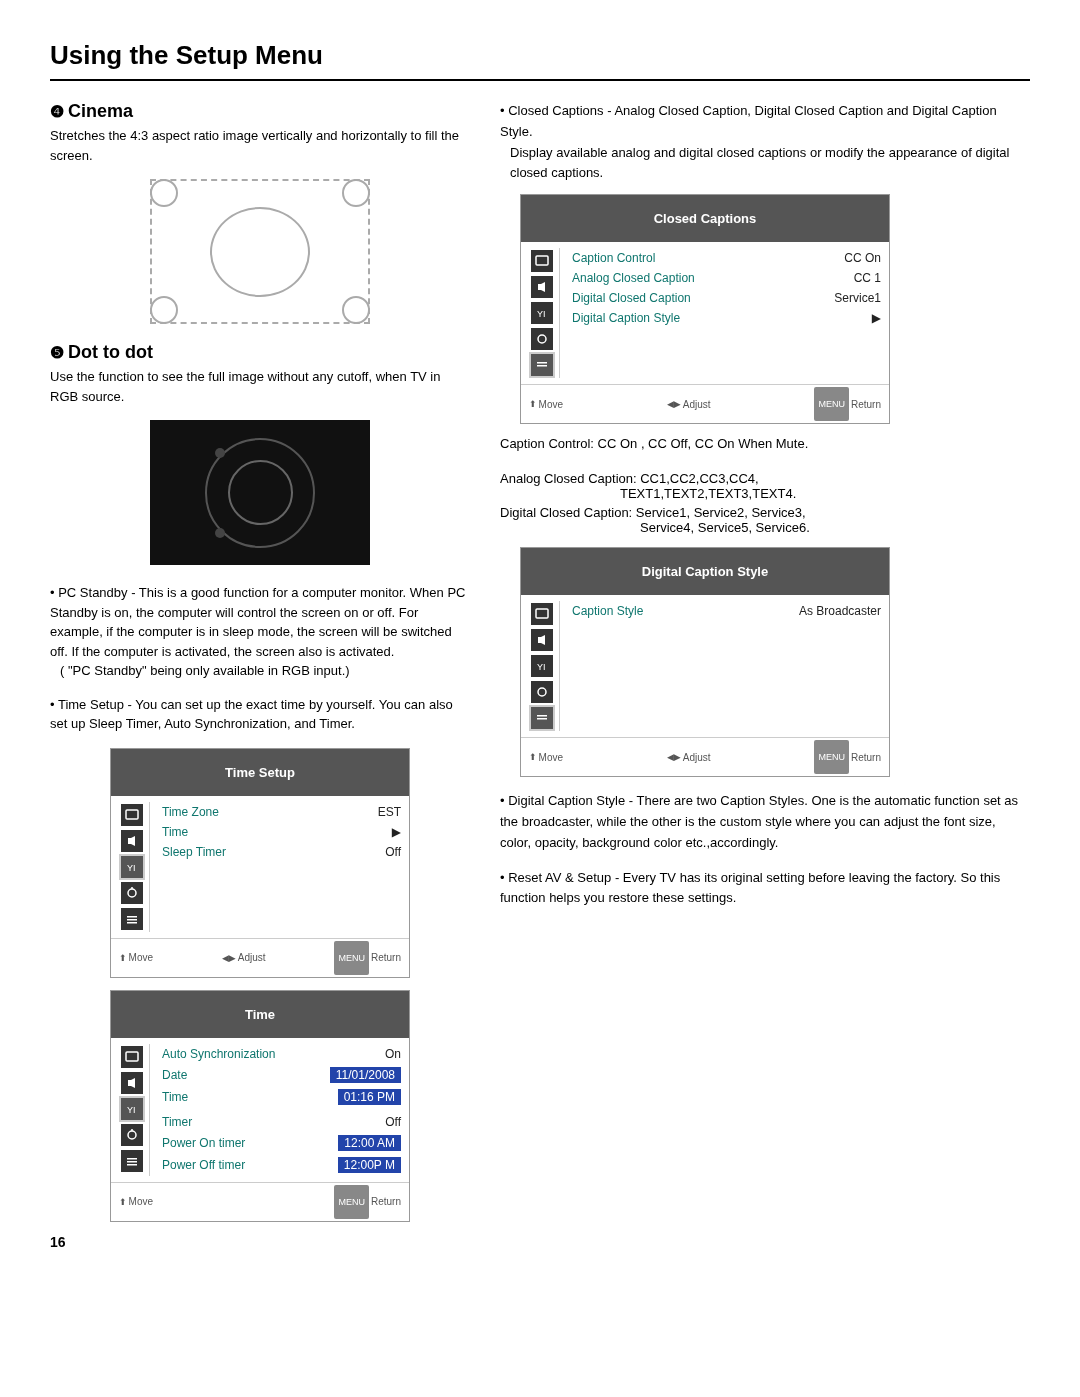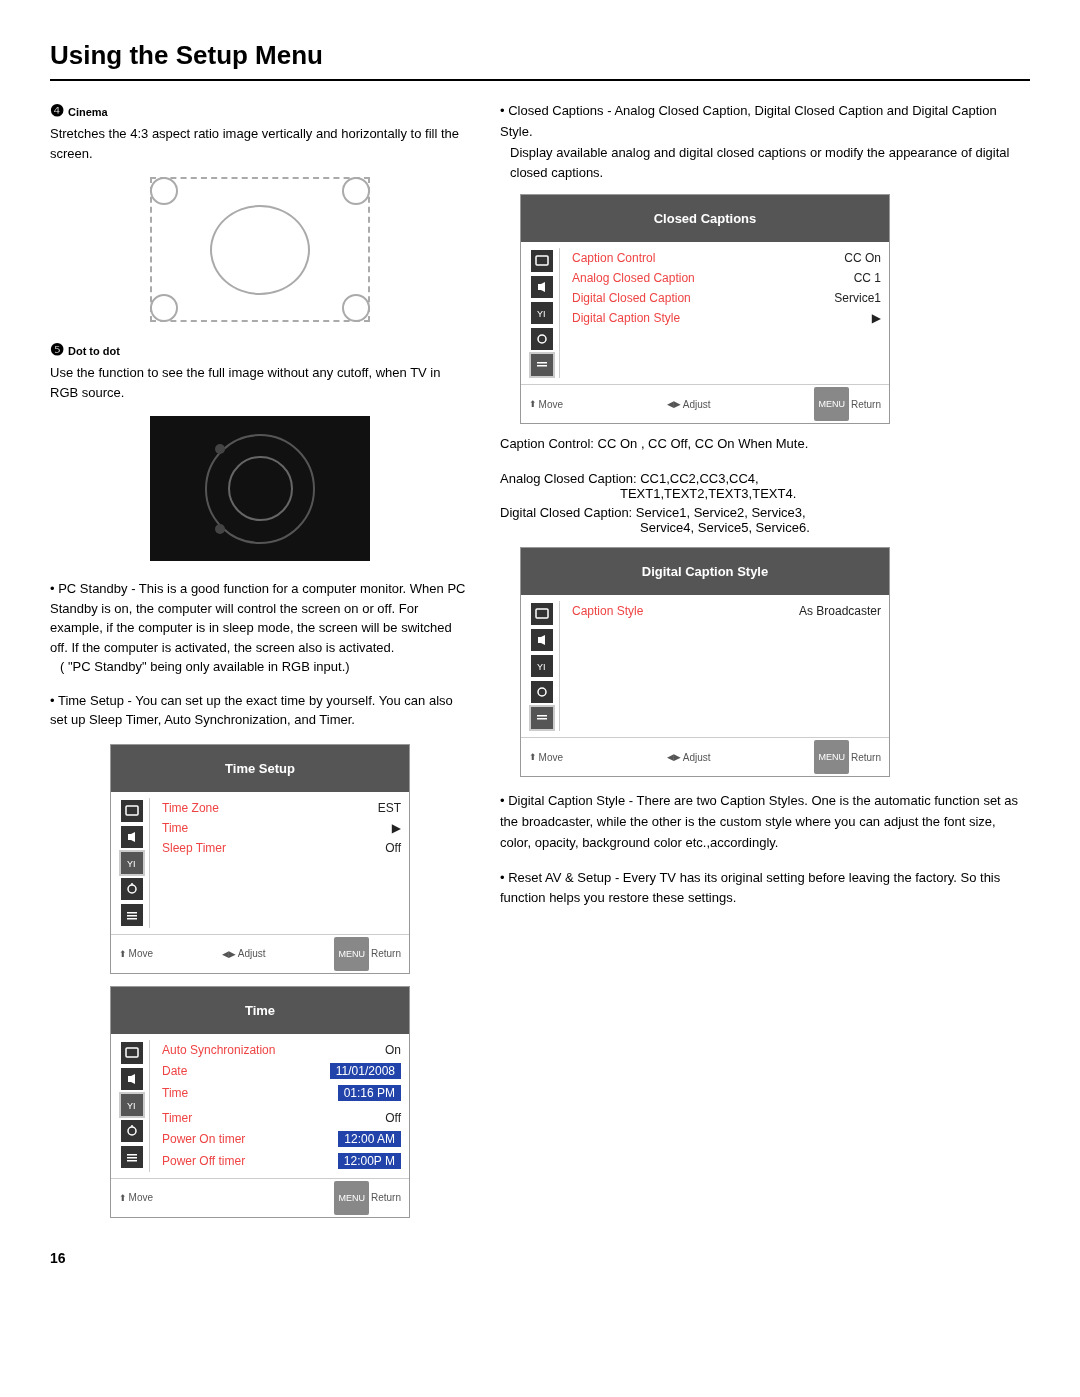--- a/index.html
+++ b/index.html
@@ -32,21 +32,21 @@
     }
     .section-item {
       margin-bottom: 18px;
     }
     .section-num {
       font-weight: bold;
       font-size: 14px;
     }
     .section-title {
       font-weight: bold;
-      font-size: 11px;
+      font-size: 18px;
       display: inline;
       text-align: right;
     }
     .section-body {
       margin-top: 4px;
       line-height: 1.5;
       font-size: 13px;
     }
     
     .menu-panel {
@@ -90,21 +90,21 @@
     .menu-rows {
       flex: 1;
     }
     .menu-row {
       display: flex;
       justify-content: space-between;
       align-items: center;
       padding: 3px 4px;
       font-size: 12px;
     }
-    .menu-row-label { color: #ef4444; }
+    .menu-row-label { color: #0f766e; }
     .menu-row-value { color: #222; }
     .menu-footer {
       border-top: 1px solid #ccc;
       display: flex;
       justify-content: space-between;
       padding: 2px 8px;
       font-size: 10px;
       color: #555;
     }
     .menu-footer-item {
@@ -342,21 +342,21 @@
             <span class="nav-icon">⬆</span>
             <span>Move</span>
           </div>
         <div class="menu-footer-item">
             <span class="menu-btn">MENU</span>
             <span>Return</span>
           </div>
       </div>
     </div>
 
-    <div class="page-num" style="margin-top:32px;">16</div>
+    <div class="page-num" style="margin-top:12px;">16</div>
   </div>
 
   <div class="col-right">
 
     <div class="caption-info">
       <p>• <span>Closed Captions - Analog Closed Caption, Digital Closed Caption and Digital Caption Style.</span></p>
       <p style="padding-left:10px;">Display available analog and digital closed captions or modify the appearance of digital closed captions.</p>
     </div>
 
     <div class="menu-panel" style="max-width:370px;margin-left:20px;">

